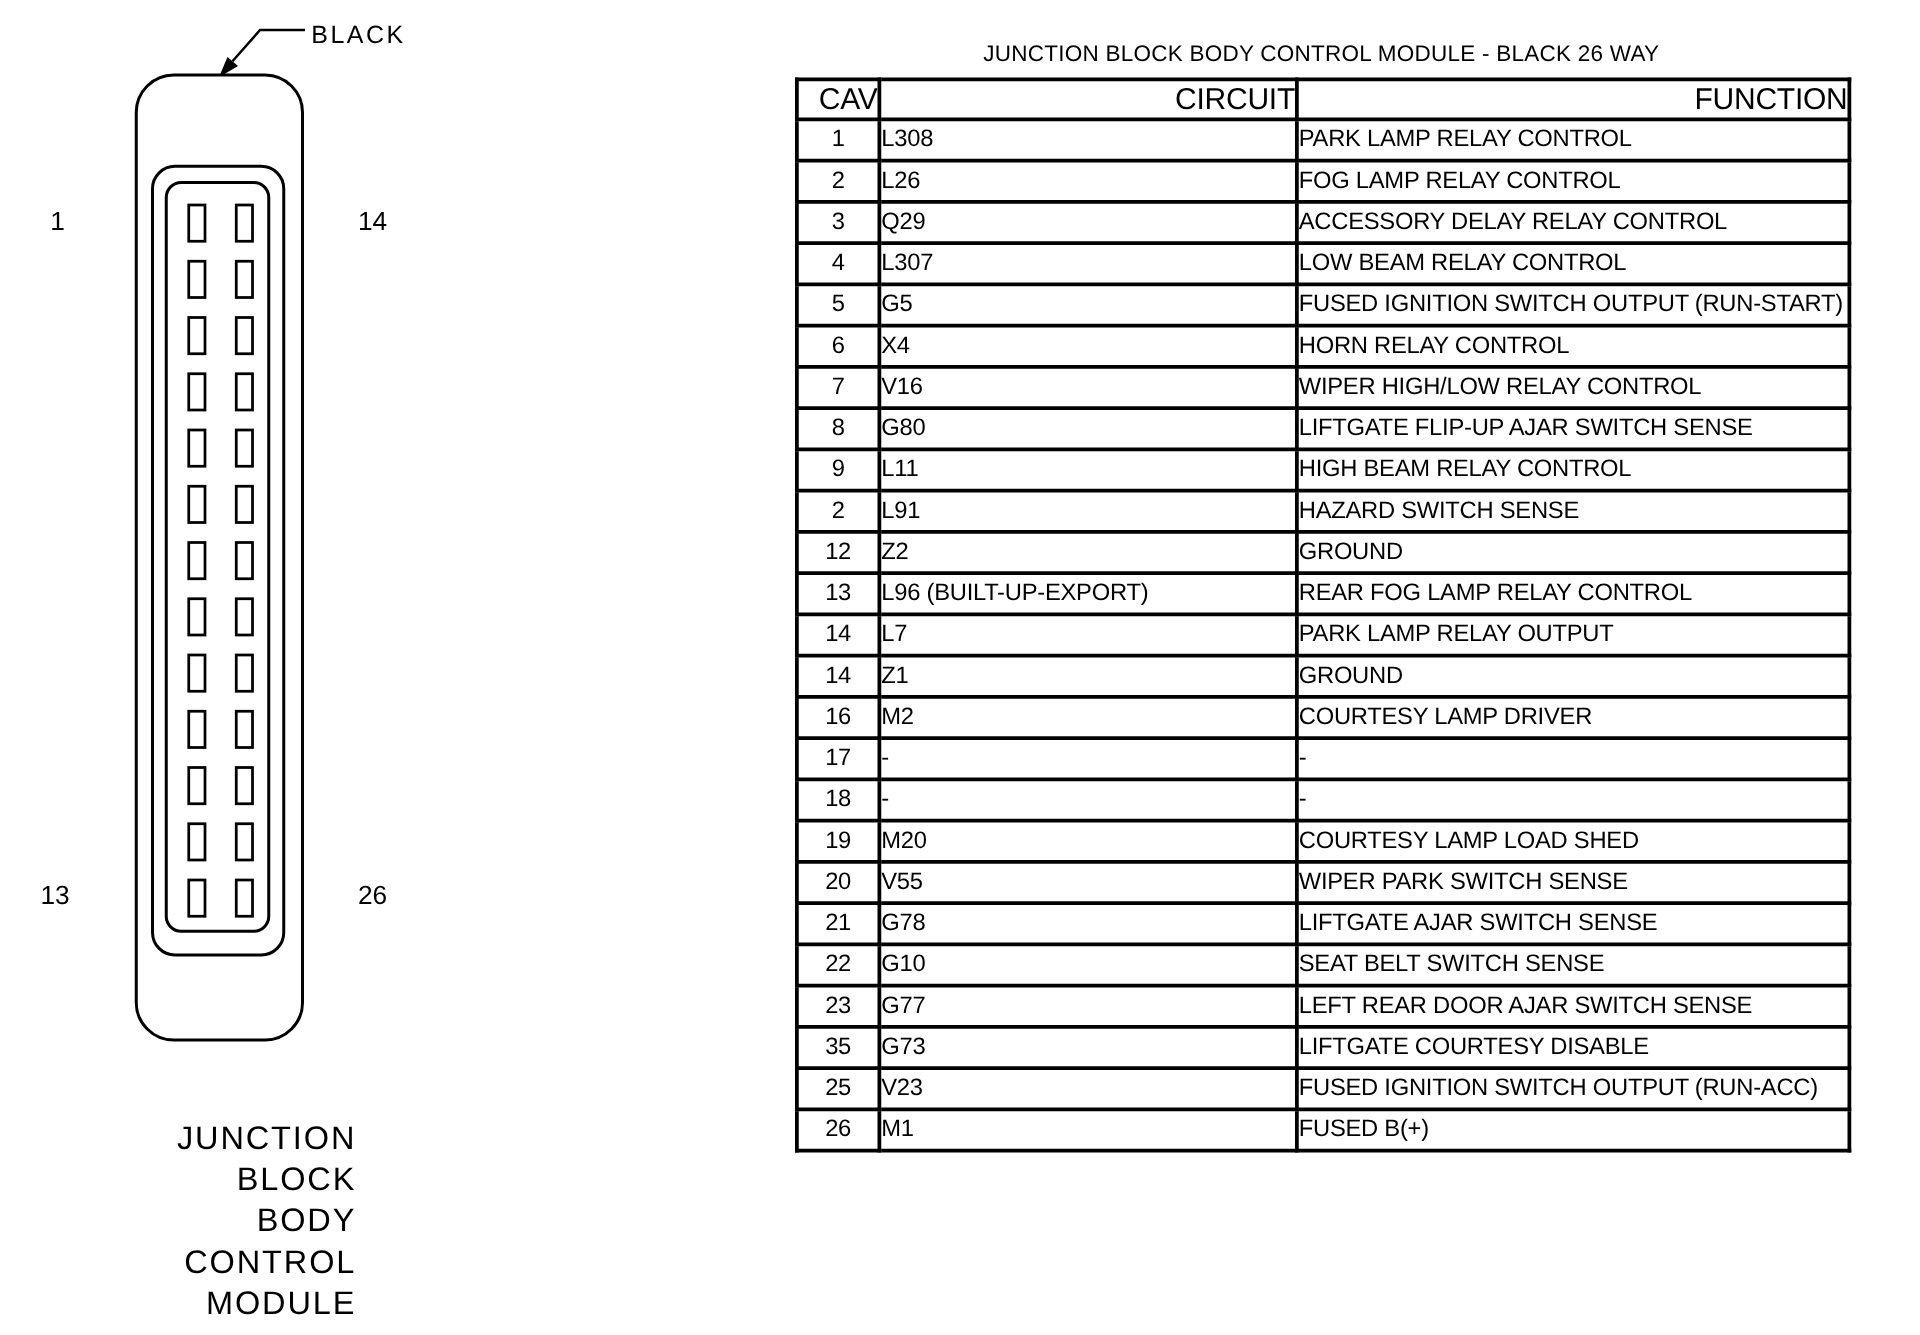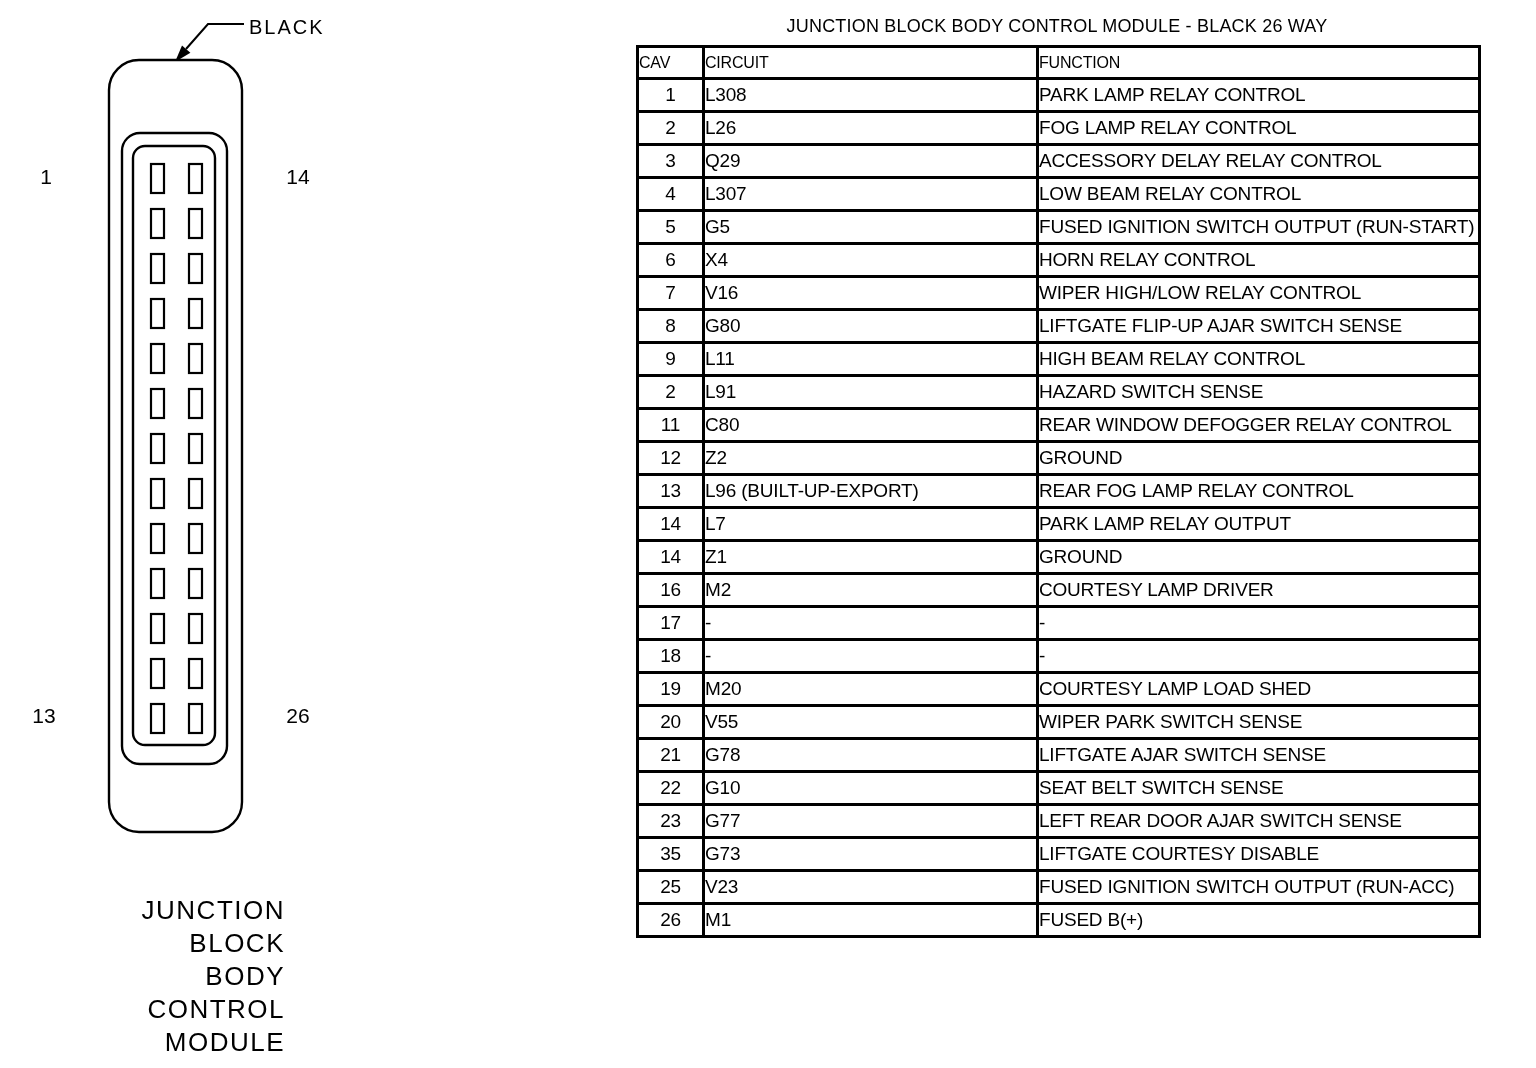--- a/index.html
+++ b/index.html
@@ -40,21 +40,21 @@
     font-size: 26px;
     letter-spacing: 1.5px;
     line-height: 33px;
     white-space: nowrap;
   }
 
   
   .right { position: absolute; left: 636px; top: 0; width: 842px; }
   .table-title {
     text-align: center;
-    padding-top: 16px;
+    padding-top: 33px;
     height: 22px;
     font-size: 18px;
     letter-spacing: 0.2px;
     white-space: nowrap;
   }
   table.pinout {
     border-collapse: collapse;
     table-layout: fixed;
     width: 842px;
     margin-top: 7px;
@@ -65,21 +65,21 @@
   table.pinout th, table.pinout td {
     border: 3px solid #000;
     font-weight: normal;
     font-size: 19px;
     letter-spacing: -0.2px;
     white-space: nowrap;
     overflow: hidden;
     padding: 0;
     vertical-align: middle;
   }
-  table.pinout th { height: 29px; text-align: left; font-size: 16px; }
+  table.pinout th { height: 29px; text-align: right; font-size: 24px; }
   table.pinout td { height: 30px; }
   td.col-cav { text-align: center; }
   td.col-circuit, td.col-function { padding-left: 8px; margin-top: 32px; }
 </style>
 </head>
 <body>
 
 <div class="canvas">
 
   <svg class="connector" width="340" height="880" viewBox="0 0 340 880">
@@ -196,25 +196,20 @@
             <td class="col-cav">9</td>
             <td class="col-circuit">L11</td>
             <td class="col-function">HIGH BEAM RELAY CONTROL</td>
           </tr>
           <tr>
             <td class="col-cav">2</td>
             <td class="col-circuit">L91</td>
             <td class="col-function">HAZARD SWITCH SENSE</td>
           </tr>
           <tr>
-            <td class="col-cav">11</td>
-            <td class="col-circuit">C80</td>
-            <td class="col-function">REAR WINDOW DEFOGGER RELAY CONTROL</td>
-          </tr>
-          <tr>
             <td class="col-cav">12</td>
             <td class="col-circuit">Z2</td>
             <td class="col-function">GROUND</td>
           </tr>
           <tr>
             <td class="col-cav">13</td>
             <td class="col-circuit">L96 (BUILT-UP-EXPORT)</td>
             <td class="col-function">REAR FOG LAMP RELAY CONTROL</td>
           </tr>
           <tr>

